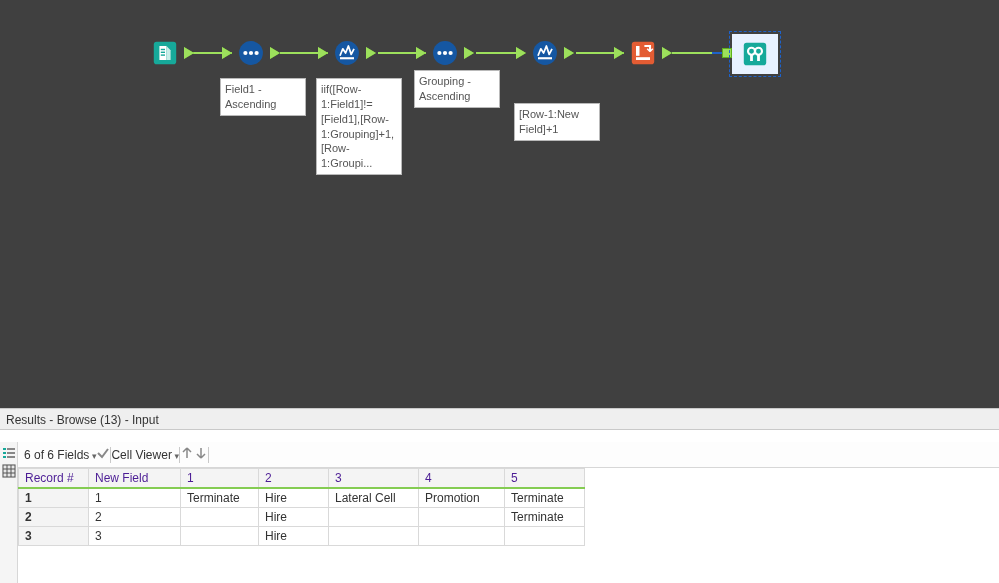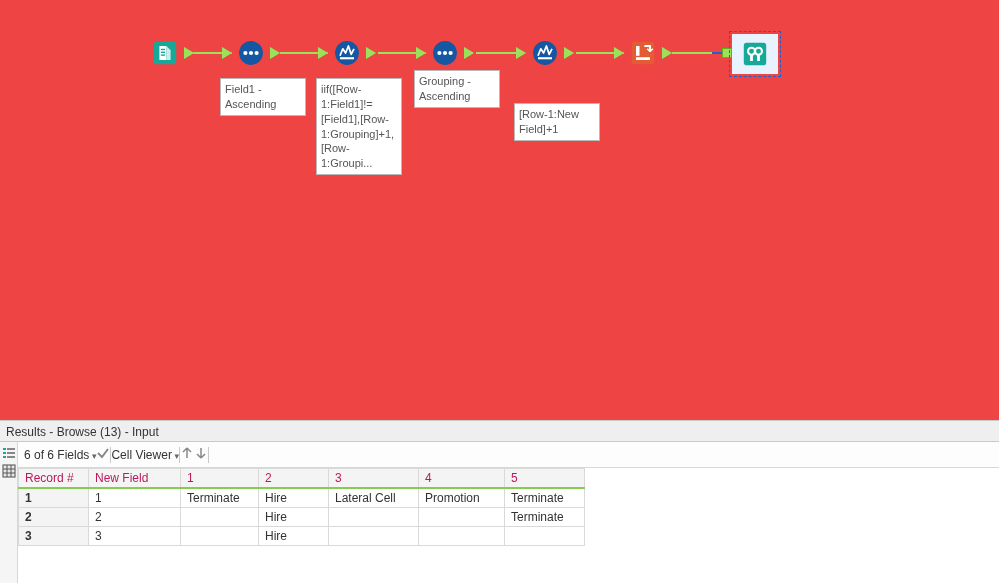--- a/index.html
+++ b/index.html
@@ -12,21 +12,21 @@
     height: 583px;
     overflow: hidden;
     position: relative;
   }
 
   
   .canvas {
     position: relative;
     width: 100%;
     height: 420px;
-    background: #ef4444;
+    background: #404040;
     text-decoration: underline;
   }
   .tool {
     position: absolute;
     width: 38px;
     height: 38px;
     border-radius: 4px;
     display: flex;
     align-items: center;
     justify-content: center;
@@ -72,21 +72,21 @@
 
   
   .results-header {
     background: #efefef;
     border-top: 1px solid #c9c9c9;
     border-bottom: 1px solid #c9c9c9;
     padding: 4px 6px;
     font-size: 12px;
     color: #333;
     position: absolute;
-    top: 420px; left: 0; right: 0;
+    top: 408px; left: 0; right: 0;
     height: 22px;
   }
   .sidebar-tabs {
     position: absolute;
     left: 0;
     top: 442px;
     bottom: 0;
     width: 18px;
     background: #f5f5f5;
     border-right: 1px solid #d7d7d7;
@@ -136,21 +136,21 @@
   .grid th, .grid td {
     border: 1px solid #d9d9d9;
     padding: 2px 6px;
     text-align: left;
     height: 18px;
     background: #fff;
   }
   .grid th {
     background: #f4f4f4;
     font-weight: normal;
-    color: #be185d;
+    color: #4c1d95;
     border-bottom: 2px solid #84cc52;
     position: relative;
   }
   .grid td.rownum {
     background: #f4f4f4;
     font-weight: bold;
     text-align: left;
     width: 70px;
   }
   .grid th:first-child { width: 70px; }

